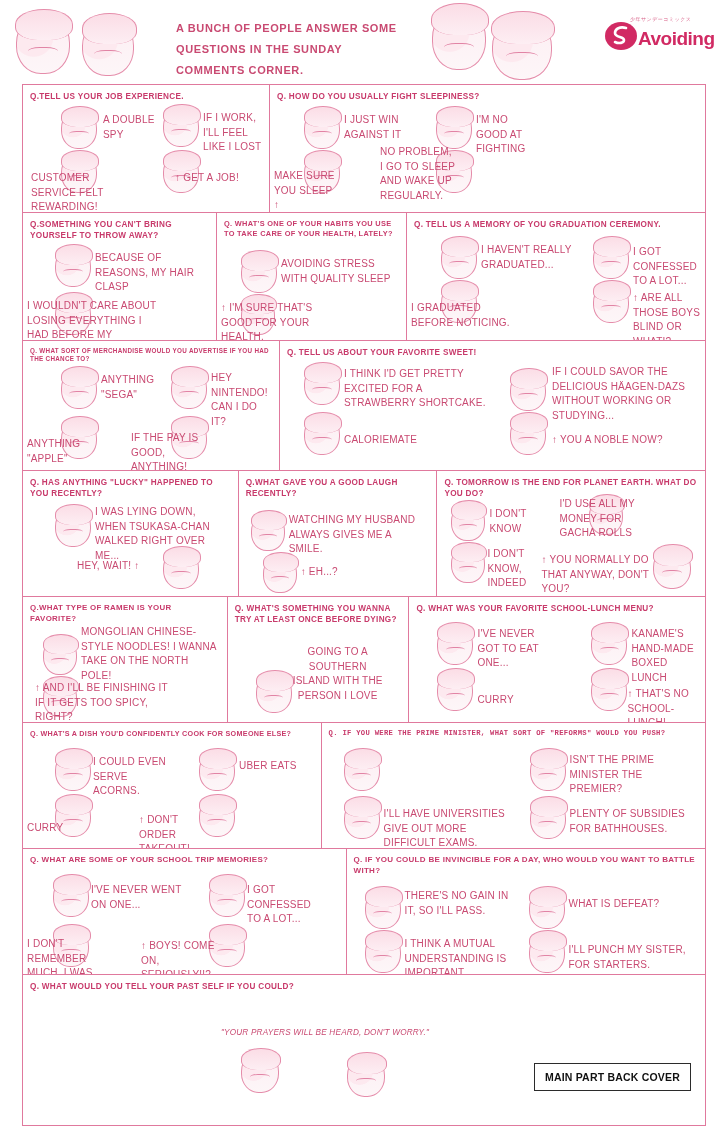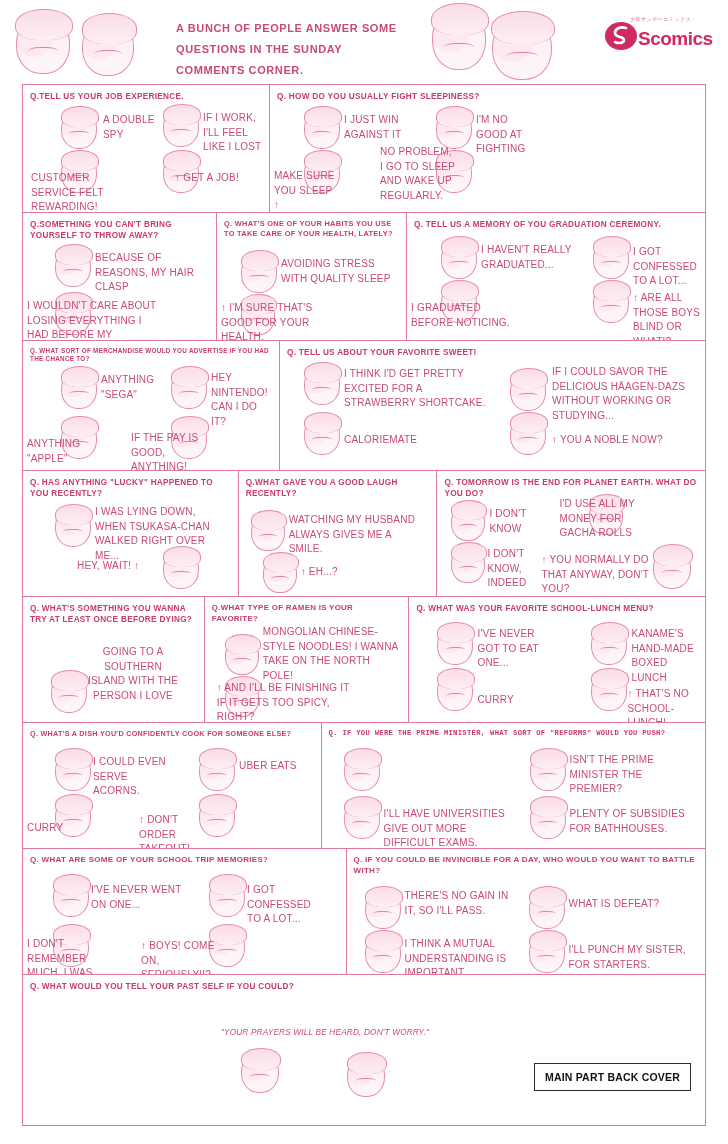--- a/index.html
+++ b/index.html
@@ -177,21 +177,21 @@
 
     <div class="logo">
       <div class="logo-small">少年サンデーコミックス</div>
       <div style="display:flex;align-items:center;margin-top:-1px;">
         <span class="logo-mark">
           <svg width="34" height="30" viewBox="0 0 34 30">
             <ellipse cx="17" cy="15" rx="16" ry="14" fill="#d12a63"></ellipse>
             <path d="M22 7c-6-2-11 1-11 5 0 5 9 3 9 7 0 3-5 4-9 2" stroke="#fff" stroke-width="2.6" fill="none" stroke-linecap="round"></path>
           </svg>
         </span>
-        <span class="logo-word">Scomics</span>
+        <span class="logo-word">Avoiding</span>
       </div>
     </div>
   </div>
 
   <div class="frame">
 
     <div class="row" style="height:128px;">
       <div class="cell" style="width:247px;">
         <div class="q">Q.Tell us your job experience.</div>
         <div class="head" style="left:38px;top:24px;width:34px;height:38px;"></div>
@@ -298,32 +298,32 @@
         <div class="head" style="left:14px;top:74px;width:32px;height:36px;"></div>
         <div class="head" style="left:216px;top:76px;width:36px;height:40px;"></div>
         <div class="ans" style="left:52px;top:36px;width:54px;">I don't know</div>
         <div class="ans" style="left:122px;top:26px;width:100px;">I'd use all my money for gacha rolls</div>
         <div class="ans" style="left:50px;top:76px;width:54px;">I don't know, indeed</div>
         <div class="ans" style="left:104px;top:82px;width:110px;">↑ You normally do that anyway, don't you?</div>
       </div>
     </div>
 
     <div class="row" style="height:126px;">
-      <div class="cell" style="width:182px;">
-        <div class="q">Q. What's something you wanna try at least once before dying?</div>
-        <div class="head" style="left:28px;top:76px;width:34px;height:38px;"></div>
-        <div class="ans" style="left:62px;top:48px;width:96px;text-align:center;">Going to a southern island with the person I love</div>
-      </div>
-
       <div class="cell" style="width:205px;">
         <div class="q" style="font-size:7.9px;">Q.What type of ramen is your favorite?</div>
         <div class="head" style="left:20px;top:40px;width:32px;height:36px;"></div>
         <div class="head" style="left:20px;top:82px;width:32px;height:36px;"></div>
         <div class="ans" style="left:58px;top:28px;width:140px;">Mongolian Chinese-style noodles! I wanna take on the north pole!</div>
         <div class="ans" style="left:12px;top:84px;width:140px;">↑ And I'll be finishing it if it gets too spicy, right?</div>
+      </div>
+
+      <div class="cell" style="width:182px;">
+        <div class="q">Q. What's something you wanna try at least once before dying?</div>
+        <div class="head" style="left:28px;top:76px;width:34px;height:38px;"></div>
+        <div class="ans" style="left:62px;top:48px;width:96px;text-align:center;">Going to a southern island with the person I love</div>
       </div>
 
       <div class="cell" style="width:296px;">
         <div class="q">Q. What was your favorite school-lunch menu?</div>
         <div class="head" style="left:28px;top:28px;width:34px;height:38px;"></div>
         <div class="head" style="left:182px;top:28px;width:34px;height:38px;"></div>
         <div class="head" style="left:28px;top:74px;width:34px;height:38px;"></div>
         <div class="head" style="left:182px;top:74px;width:34px;height:38px;"></div>
         <div class="ans" style="left:68px;top:30px;width:68px;">I've never got to eat one...</div>
         <div class="ans" style="left:222px;top:30px;width:70px;">Kaname's hand-made boxed lunch</div>

